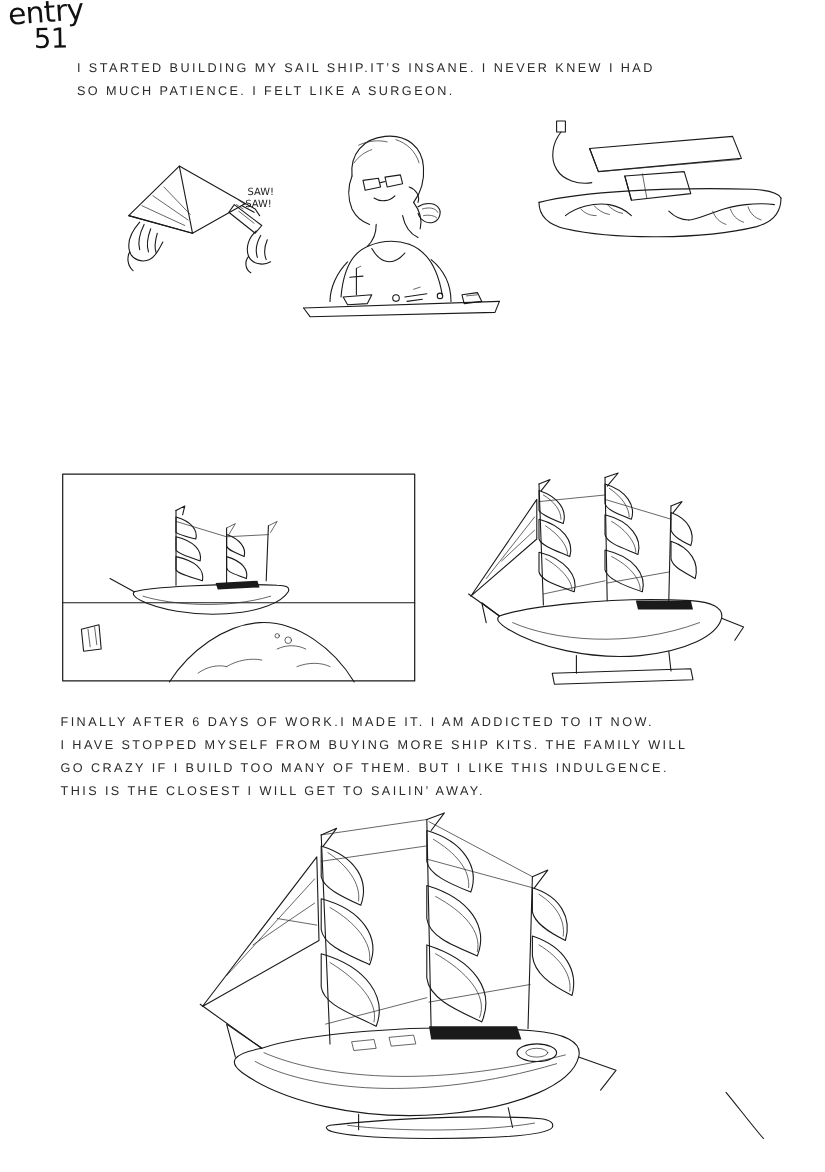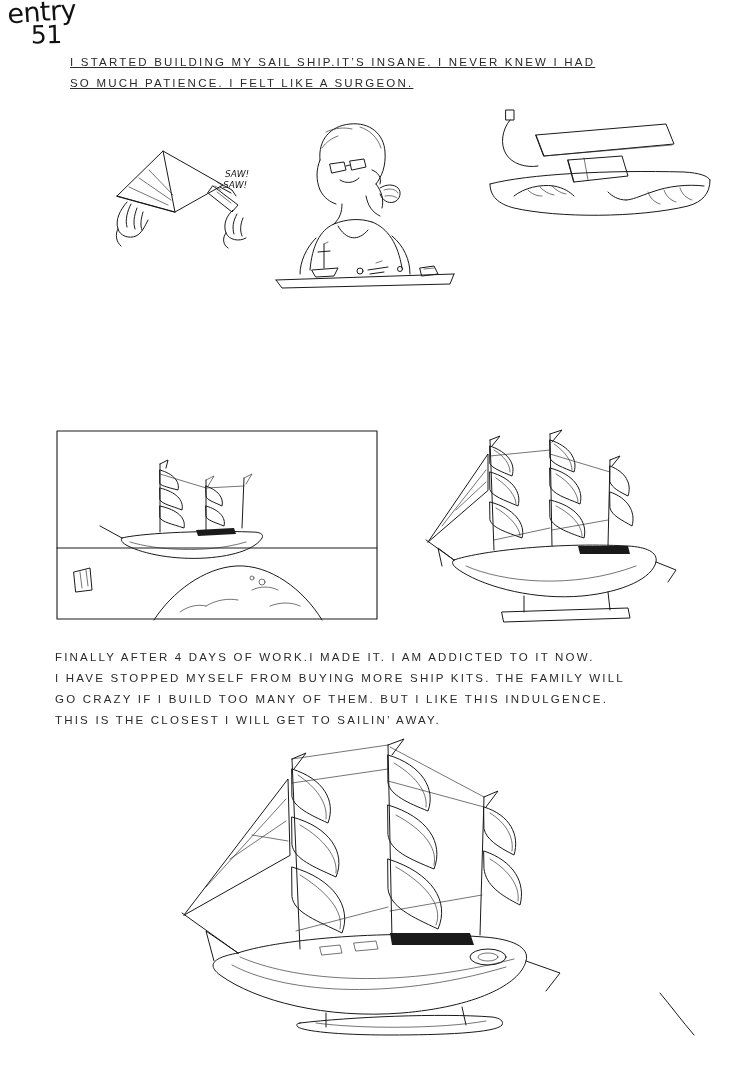--- a/index.html
+++ b/index.html
@@ -42,21 +42,21 @@
   .caption {
     position: absolute;
     font-family: "Liberation Sans", sans-serif;
     font-size: 11.5px;
     letter-spacing: 2.2px;
     line-height: 21px;
     color: #2b2b2b;
     white-space: pre-line;
   }
 
-  .cap1 { left: 70px; top: 52px; width: 640px; text-decoration: underline; }
+  .cap1 { left: 70px; top: 52px; width: 640px; }
   .cap2 { left: 27px; top: 381px; width: 670px; }
   .cap3 { left: 55px; top: 647px; width: 650px; }
 
   .art {
     position: absolute;
   }
   .art svg { display: block; overflow: visible; }
 
   .frame-line {
     fill: none;
@@ -99,21 +99,21 @@
 <div id="page">
 
   <div class="entry-label">
     <span>entry</span>
     <span class="num">51</span>
   </div>
 
   <div class="caption cap1">I STARTED BUILDING MY SAIL SHIP.IT’S INSANE. I NEVER KNEW I HAD
 SO MUCH PATIENCE. I FELT LIKE A SURGEON.</div>
 
-  <div class="art" style="left:105px; top:130px; width:175px; height:120px;font-style:italic;">
+  <div class="art" style="left:105px; top:130px; width:175px; height:120px;">
     <svg width="175" height="120" viewBox="0 0 175 120" aria-hidden="true">
       <path class="ink" d="M12 66 L58 21 L118 55 L70 82 Z"></path>
       <path class="ink" d="M58 21 L70 82"></path>
       <path class="ink" d="M12 66 L70 82"></path>
       <path class="ink-thin" d="M24 57 L63 75"></path>
       <path class="ink-thin" d="M34 48 L66 70"></path>
       <path class="ink-thin" d="M44 40 L68 65"></path>
       <path class="ink" d="M118 55 L127 60 L131 66"></path>
       <path class="ink" d="M115 57 L126 63"></path>
 
@@ -296,21 +296,21 @@
       <path class="ink" d="M58 20 L68 16 L60 26"></path>
       <path class="ink" d="M178 40 L188 36 L180 46"></path>
 
       <path class="ink-thin" d="M58 36 L118 30 M118 34 L178 52 M62 120 L118 108 M120 110 L176 100"></path>
 
       <path class="ink" d="M92 176 L92 192 M176 172 L178 190"></path>
       <path class="ink" d="M70 192 L196 188 L198 198 L72 202 Z"></path>
     </svg>
   </div>
 
-  <div class="caption cap3">FINALLY AFTER 4 DAYS OF WORK.I MADE IT. I AM ADDICTED TO IT NOW.
+  <div class="caption cap3">FINALLY AFTER 6 DAYS OF WORK.I MADE IT. I AM ADDICTED TO IT NOW.
 I HAVE STOPPED MYSELF FROM BUYING MORE SHIP KITS. THE FAMILY WILL
 GO CRAZY IF I BUILD TOO MANY OF THEM. BUT I LIKE THIS INDULGENCE.
 THIS IS THE CLOSEST I WILL GET TO SAILIN’ AWAY.</div>
 
   <div class="art" style="left:140px; top:735px; width:440px; height:300px;">
     <svg width="440" height="300" viewBox="0 0 440 300" aria-hidden="true">
 
       <path class="ink" d="M98 218 C132 206 236 194 344 202 C372 204 390 212 386 226 C380 250 334 272 262 278 C186 284 116 266 80 240 C68 231 70 223 98 218 Z"></path>
       <path class="ink-thin" d="M92 230 C140 256 244 268 366 232"></path>
       <path class="ink-thin" d="M100 222 C150 244 250 256 374 224"></path>

